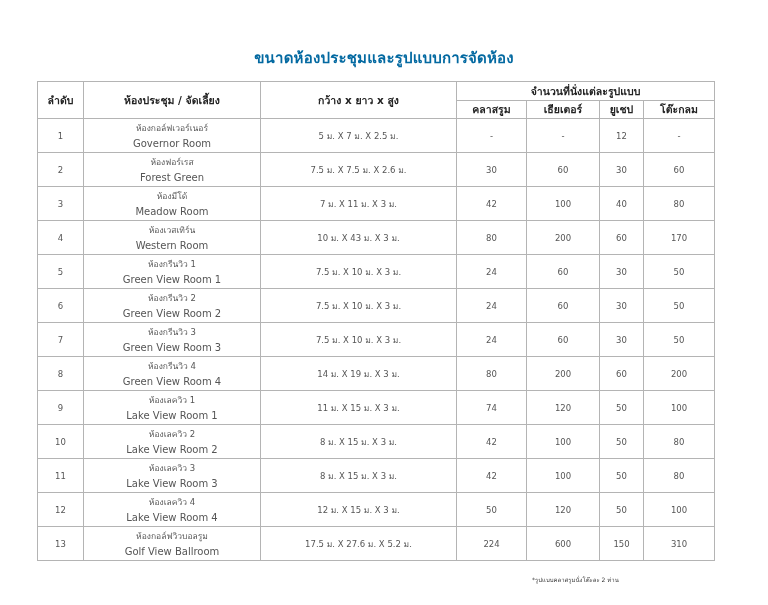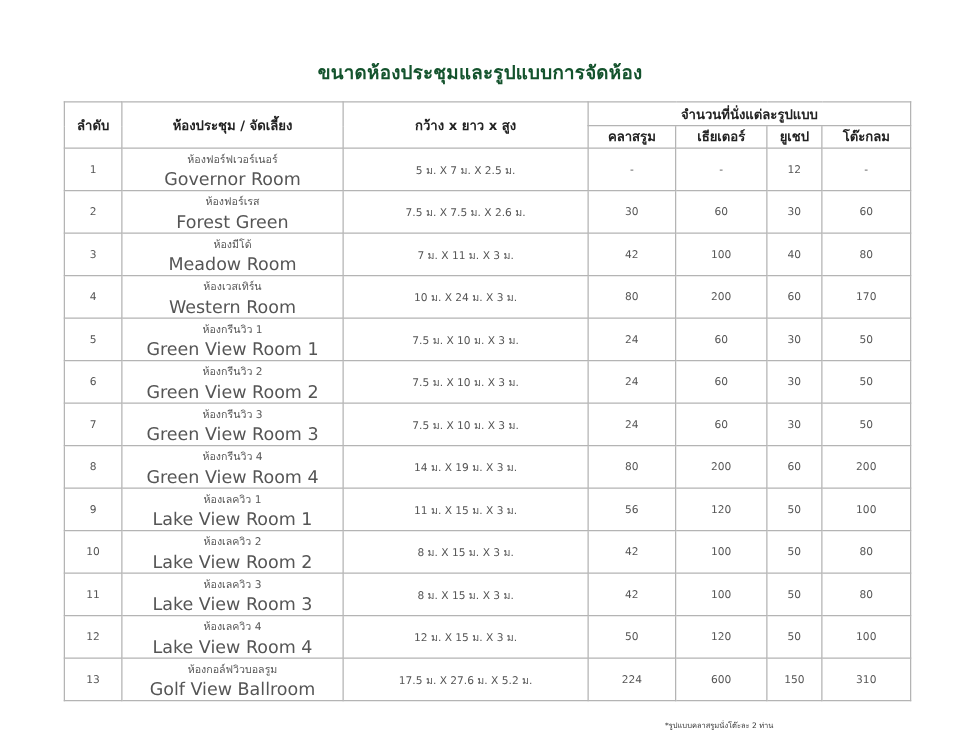--- a/index.html
+++ b/index.html
@@ -1,30 +1,30 @@
 <!DOCTYPE html>
 <html><head>
 <meta charset="utf-8">
 <style>
   html, body { margin: 0; padding: 0; background: #ffffff; }
   body { width: 768px; height: 605px; position: relative; overflow: hidden;
          font-family: "DejaVu Sans", "Liberation Sans", sans-serif; color: #444; }
   .title { position: absolute; left: 0; top: 46px; width: 768px; text-align: center;
-           font-size: 15px; font-weight: bold; color: #14532d; letter-spacing: 0.2px; }
-  table.rooms { position: absolute; left: 51px; top: 81px; border-collapse: collapse;
+           font-size: 15px; font-weight: bold; color: #0369a1; letter-spacing: 0.2px; }
+  table.rooms { position: absolute; left: 37px; top: 81px; border-collapse: collapse;
                 table-layout: fixed; width: 677px; }
   table.rooms th, table.rooms td { border: 1px solid #b4b4b4; text-align: center;
                 vertical-align: middle; padding: 0; overflow: hidden; white-space: nowrap; }
   table.rooms th { font-weight: bold; color: #222; font-size: 10.5px; }
   th.h-top { height: 18px; }
   th.h-sub { height: 17px; }
   th.h-span2 { height: 36px; }
   table.rooms td { font-size: 8.5px; color: #555; height: 33px; }
   td .th-name, td .en-name { display: block; line-height: 16px; }
-  td .en-name { font-size: 14px; }
+  td .en-name { font-size: 10px; }
   td .th-name { font-size: 8.5px; }
   .footnote { position: absolute; left: 532px; top: 575px; font-size: 6px; color: #333; }
 </style>
 </head>
 <body>
 
 <div class="title">ขนาดห้องประชุมและรูปแบบการจัดห้อง</div>
 
 <table class="rooms">
   <colgroup>
@@ -47,21 +47,21 @@
       <th class="h-sub">คลาสรูม</th>
       <th class="h-sub">เธียเตอร์</th>
       <th class="h-sub">ยูเชป</th>
       <th class="h-sub">โต๊ะกลม</th>
     </tr>
   </thead>
   <tbody id="rows">
       <tr>
         <td>1</td>
         <td>
-          <span class="th-name">ห้องฟอร์ฟเวอร์เนอร์</span>
+          <span class="th-name">ห้องกอล์ฟเวอร์เนอร์</span>
           <span class="en-name">Governor Room</span>
         </td>
         <td>5 ม. X 7 ม. X 2.5 ม.</td>
         <td>-</td>
         <td>-</td>
         <td>12</td>
         <td>-</td>
       </tr>
       <tr>
         <td>2</td>
@@ -86,21 +86,21 @@
         <td>100</td>
         <td>40</td>
         <td>80</td>
       </tr>
       <tr>
         <td>4</td>
         <td>
           <span class="th-name">ห้องเวสเทิร์น</span>
           <span class="en-name">Western Room</span>
         </td>
-        <td>10 ม. X 24 ม. X 3 ม.</td>
+        <td>10 ม. X 43 ม. X 3 ม.</td>
         <td>80</td>
         <td>200</td>
         <td>60</td>
         <td>170</td>
       </tr>
       <tr>
         <td>5</td>
         <td>
           <span class="th-name">ห้องกรีนวิว 1</span>
           <span class="en-name">Green View Room 1</span>
@@ -147,21 +147,21 @@
         <td>60</td>
         <td>200</td>
       </tr>
       <tr>
         <td>9</td>
         <td>
           <span class="th-name">ห้องเลควิว 1</span>
           <span class="en-name">Lake View Room 1</span>
         </td>
         <td>11 ม. X 15 ม. X 3 ม.</td>
-        <td>56</td>
+        <td>74</td>
         <td>120</td>
         <td>50</td>
         <td>100</td>
       </tr>
       <tr>
         <td>10</td>
         <td>
           <span class="th-name">ห้องเลควิว 2</span>
           <span class="en-name">Lake View Room 2</span>
         </td>

